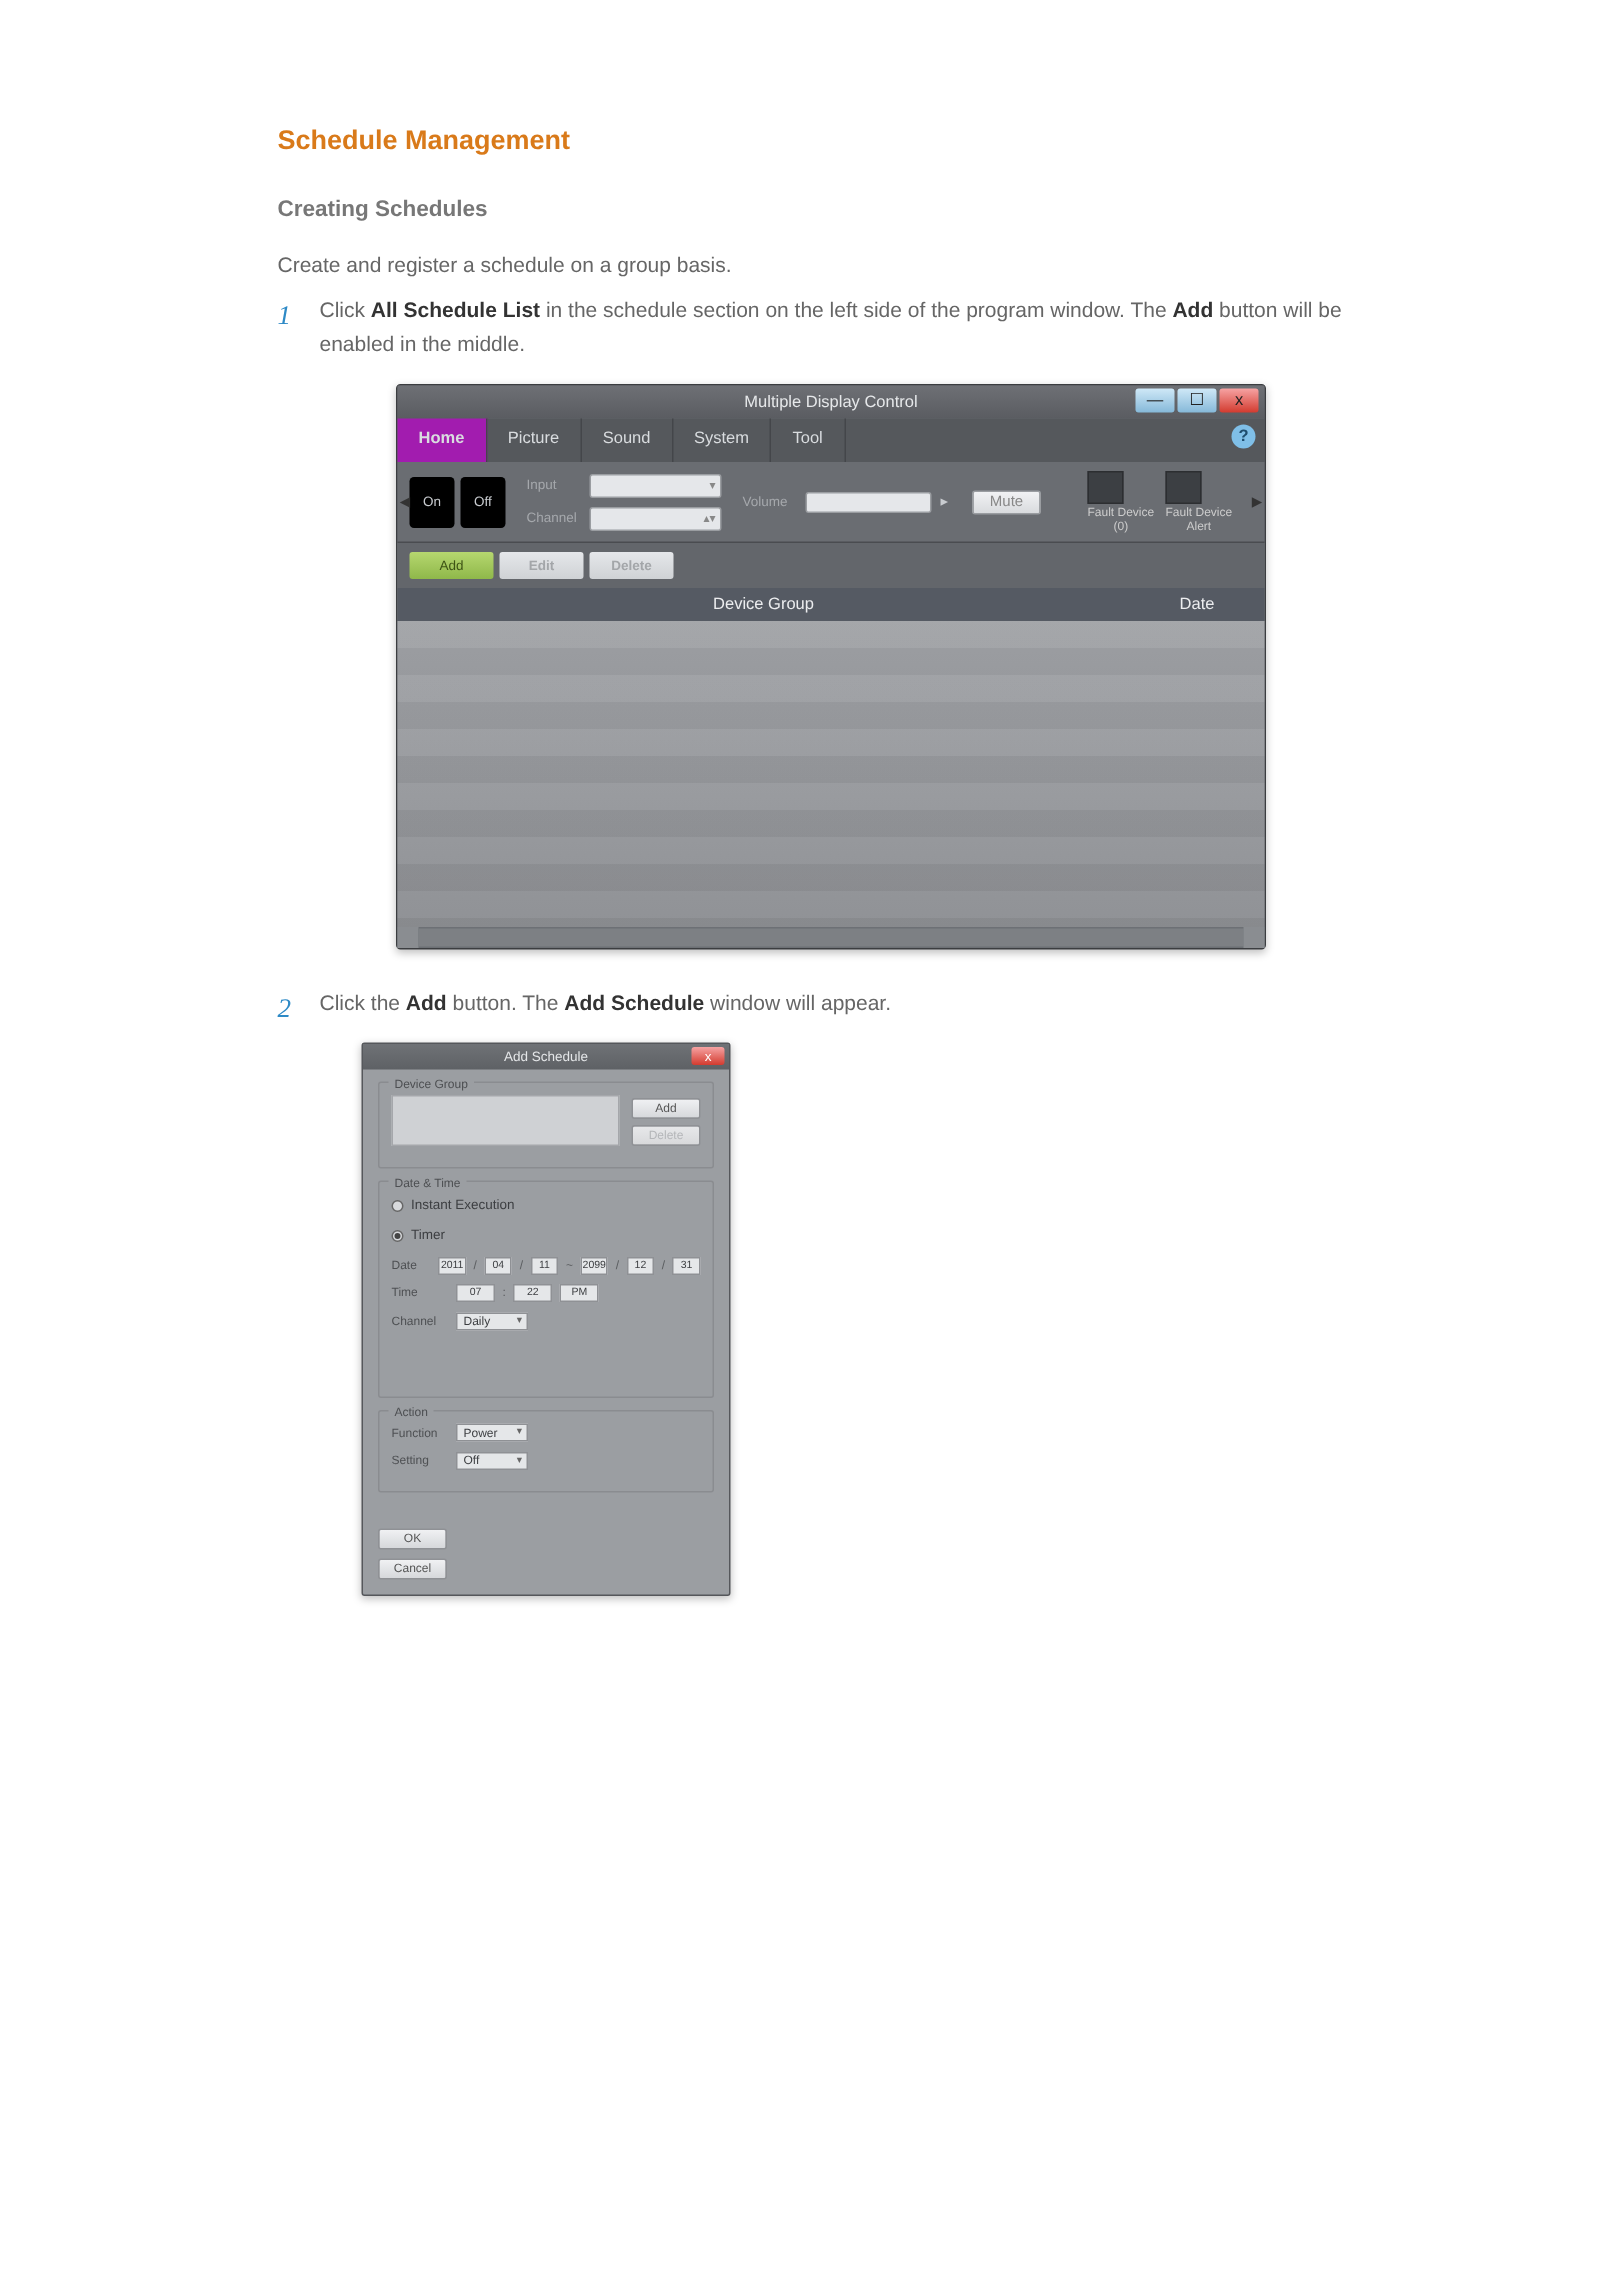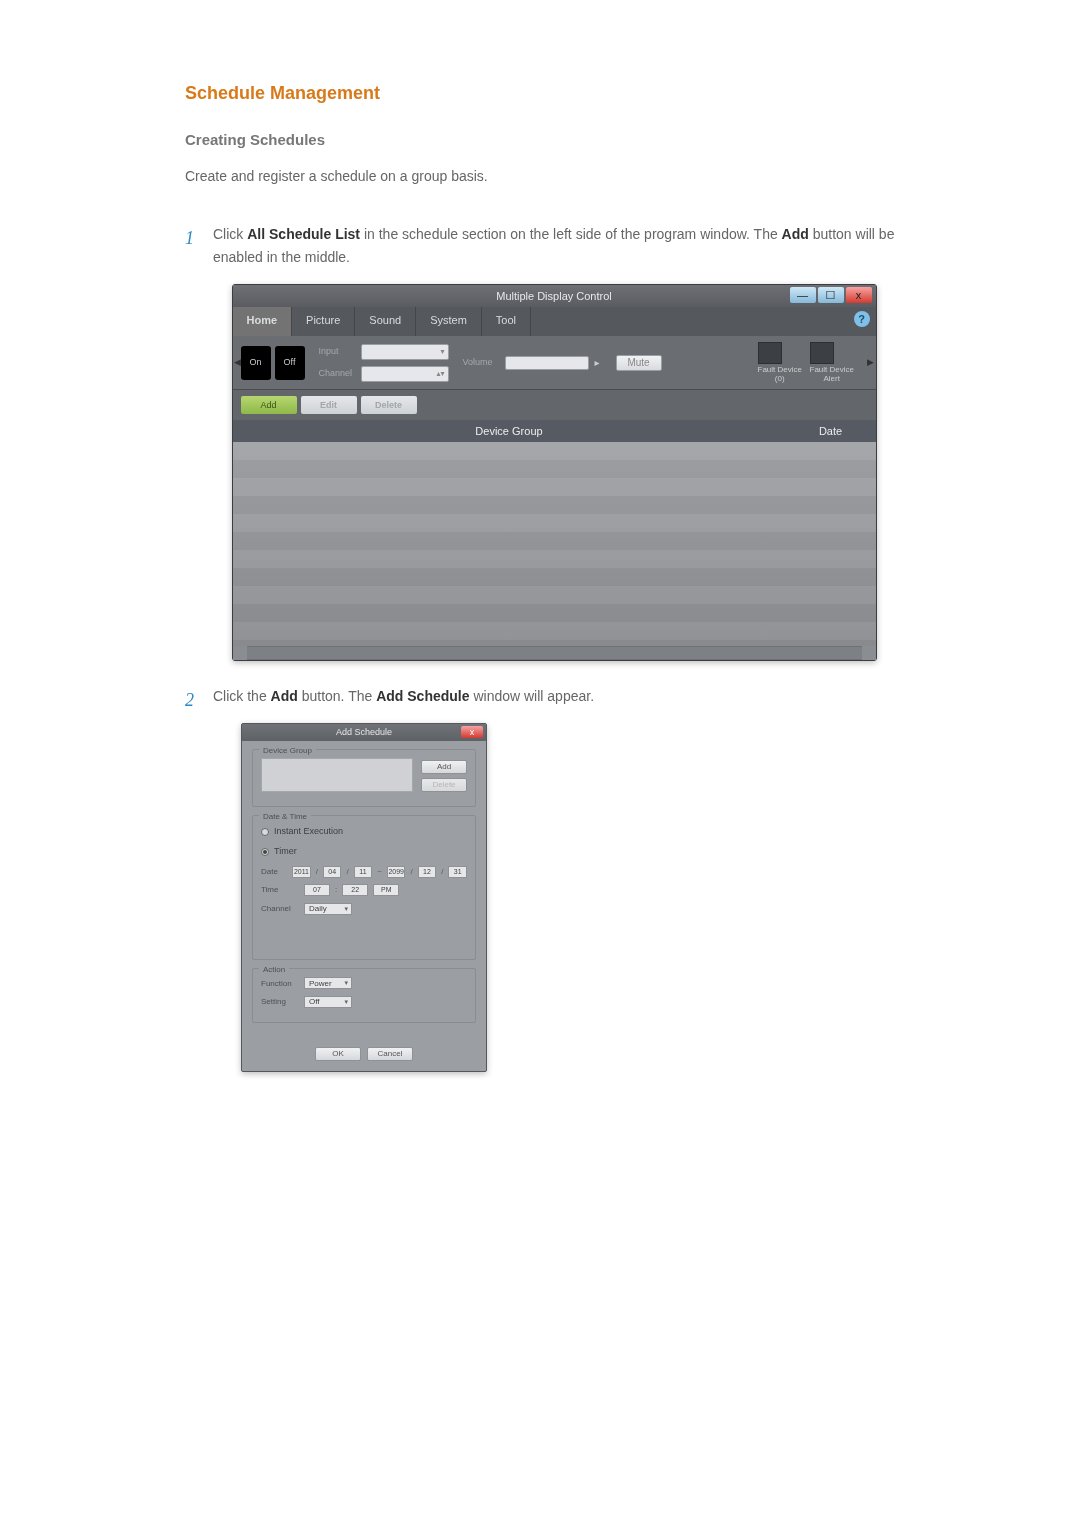--- a/index.html
+++ b/index.html
@@ -21,21 +21,21 @@
     }
     .heading-sub {
       color: #777;
       font-size: 15px;
       font-weight: bold;
       margin-bottom: 14px;
     }
     .paragraph {
       color: #666;
       font-size: 14px;
-      margin-bottom: 36px;
+      margin-bottom: 8px;
     }
     ol.steps { list-style: none; counter-reset: step; margin-left: 0; }
     ol.steps > li {
       counter-increment: step;
       margin-bottom: 16px;
       position: relative;
       padding-left: 28px;
       color: #666;
       font-size: 14px;
       line-height: 1.7;
@@ -47,21 +47,21 @@
       top: 0;
       font-style: italic;
       color: #2e8ac6;
       font-size: 18px;
       font-family: Georgia, serif;
     }
     .bold { font-weight: bold; color: #333; }
 
     
     .screenshot-1 {
-      width: 645px;
+      width: 580px;
       margin: 14px auto 24px auto;
       background: #6c6f74;
       border: 1px solid #3b3d40;
       border-radius: 3px;
       box-shadow: 0 2px 6px rgba(0,0,0,.25);
       color: #c9ccd0;
       font-size: 10px;
     }
     .titlebar {
       height: 22px;
@@ -104,21 +104,21 @@
       display: flex; align-items:center; justify-content:center;
       font-size: 11px; font-weight: bold;
     }
     .tab {
       padding: 4px 14px 6px 14px;
       color: #d9dcdf;
       font-size: 11px;
       border-right: 1px solid #44464a;
     }
     .tab.active {
-      background: #737373;
+      background: #a21caf;
       font-weight: bold;
     }
 
     .toolbar {
       display: flex;
       align-items: center;
       background: #6a6d72;
       padding: 6px 8px;
       gap: 14px;
       border-bottom: 1px solid #4a4c50;
@@ -347,21 +347,21 @@
       width: 48px; height: 12px;
       background: #e5e7e9; border: 1px solid #8f9195;
       font-size: 8px; display:flex; align-items:center;
       padding-left: 4px; position: relative;
     }
     .dd::after {
       content: '▾'; position: absolute; right: 3px; font-size: 7px; color: #666;
     }
     .dlg-footer {
       padding: 6px 10px 10px 10px;
-      display: flex; justify-content: center; gap: 6px;
+      display: flex; justify-content: flex-end; gap: 6px; flex-direction: column;
     }
   </style>
 </head>
 <body>
 
 <h2 class="heading-main">Schedule Management</h2>
 <h3 class="heading-sub">Creating Schedules</h3>
 <p class="paragraph">Create and register a schedule on a group basis.</p>
 
 <ol class="steps">

